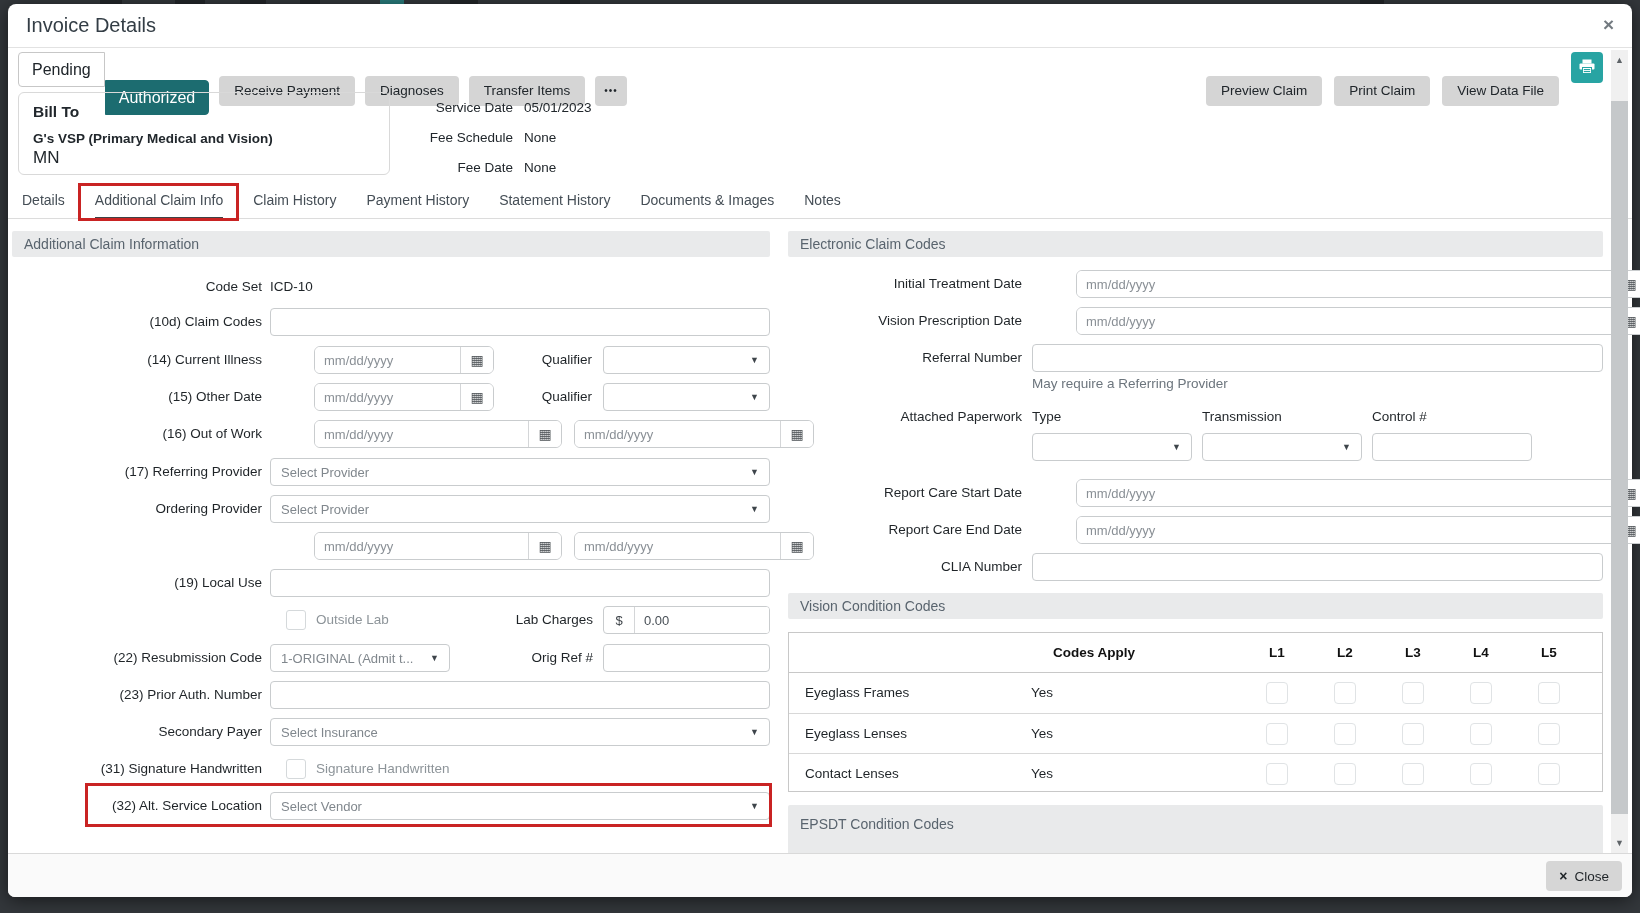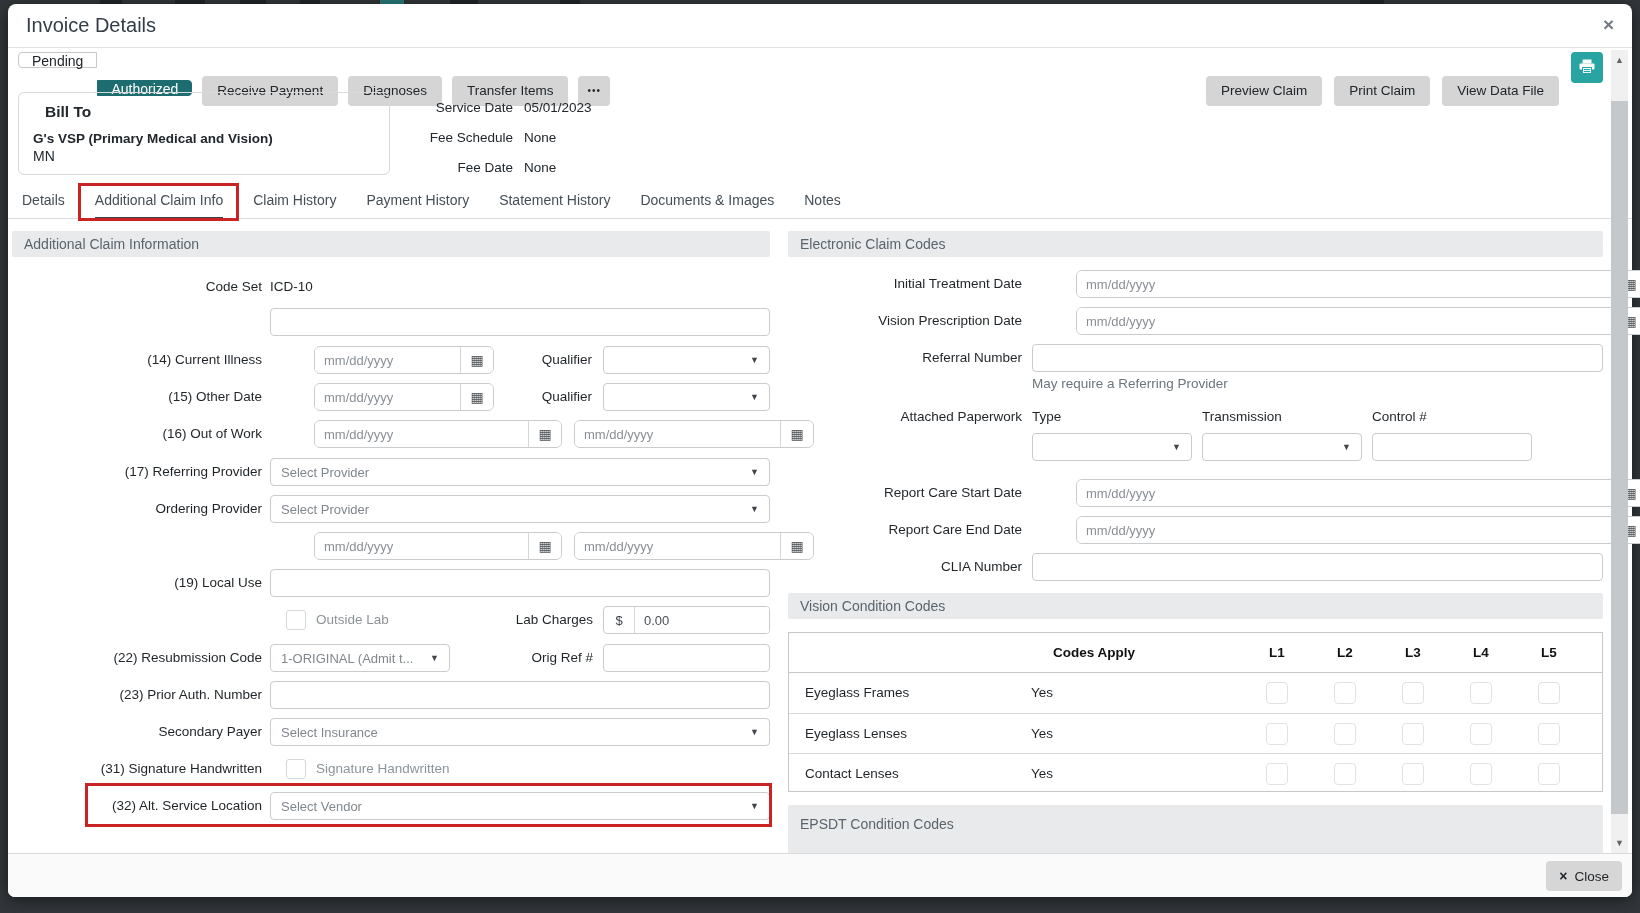--- a/index.html
+++ b/index.html
@@ -17,31 +17,31 @@
   .hdr-title { position:absolute; left:18px; top:10px; font-size:20px; color:#333d45; }
   .hdr-close { position:absolute; right:18px; top:9px; font-size:19px; font-weight:700; color:#737a80; cursor:pointer; line-height:24px; }
 
   
   .toolbar { position:absolute; left:10px; top:48px; height:31px; display:flex; align-items:center; gap:10px; }
   .toolbar-right { position:absolute; right:29px; top:48px; height:31px; display:flex; align-items:center; gap:12px; }
   .btn { height:30px; background:#d5d5d5; border:none; border-radius:4px; padding:0 15px;
          font-size:13.5px; color:#20262b; font-family:inherit; cursor:pointer; white-space:nowrap;margin-top:46px; }
   .btn.small { padding:0 9px; font-size:10px; letter-spacing:1px; }
   .seg { display:flex; height:31px; }
-  .seg-btn { height:16px; padding:0 13px; font-size:14px; font-family:inherit; cursor:pointer;
+  .seg-btn { height:35px; padding:0 13px; font-size:16px; font-family:inherit; cursor:pointer;
              background:#fff; border:1px solid #c7c7c7; color:#20262b; border-radius:4px 0 0 4px; }
   .seg-btn.active { background:#1c6c70; border:1px solid #1c6c70; color:#fff; border-radius:0 4px 4px 0;margin-top:28px; }
   .print-btn { width:32px; height:31px; background:#28a4a3; border:none; border-radius:4px; cursor:pointer;
                display:flex; align-items:center; justify-content:center; }
 
   
   .billto { position:absolute; left:10px; top:88px; width:372px; height:83px; border:1px solid #d9d9d9; border-radius:6px; padding:10px 14px; }
-  .billto h3 { font-size:15.5px; color:#21272c; margin-bottom:10px;margin-left:12px; }
+  .billto h3 { font-size:15.5px; color:#21272c; margin-bottom:10px; }
   .billto .payer { font-size:13.5px; font-weight:700; color:#21272c; }
-  .billto .state { font-size:14px; color:#21272c; margin-top:2px; }
+  .billto .state { font-size:17px; color:#21272c; margin-top:2px; }
   .inforow { position:absolute; height:18px; }
   .inforow .ilbl { position:absolute; left:0; width:200px; text-align:right; font-size:13.5px; color:#21272c; }
   .inforow .ival { position:absolute; left:211px; font-size:13.5px; color:#21272c; white-space:nowrap; }
 
   
   .tabs { position:absolute; left:14px; top:183px; display:flex; gap:30px; }
   .tab { font-size:14px; color:#454e56; padding:5px 0 9px 0; cursor:pointer; white-space:nowrap; }
   .tab.active { border-bottom:3px solid #3d4347; }
   .tabs-divider { position:absolute; left:0; top:214px; width:1624px; height:1px; background:#dcdcdc; }
 
@@ -184,20 +184,21 @@
   <div class="annot" style="left:70px;top:179px;width:161px;height:38px"></div>
 
   <div class="secbar" style="left:4px;top:227px;width:758px">Additional Claim Information</div>
 
   <div class="lrow" style="top:269px">
     <div class="lbl">Code Set</div>
     <div class="static-val">ICD-10</div>
   </div>
 
   <div class="lrow" style="top:304px">
+    <div class="lbl">(10d) Claim Codes</div>
     <input class="txt" style="left: 262px; width: 500px;">
   </div>
 
   <div class="lrow" style="top:342px">
     <div class="lbl">(14) Current Illness</div>
     <div class="datefield" style="left:262px;width:180px">
       <input placeholder="mm/dd/yyyy" style="">
       <div class="cal">▦</div>
     </div>
     <div class="inline-lbl" style="left:498px;width:86px;text-align:right">Qualifier</div>

